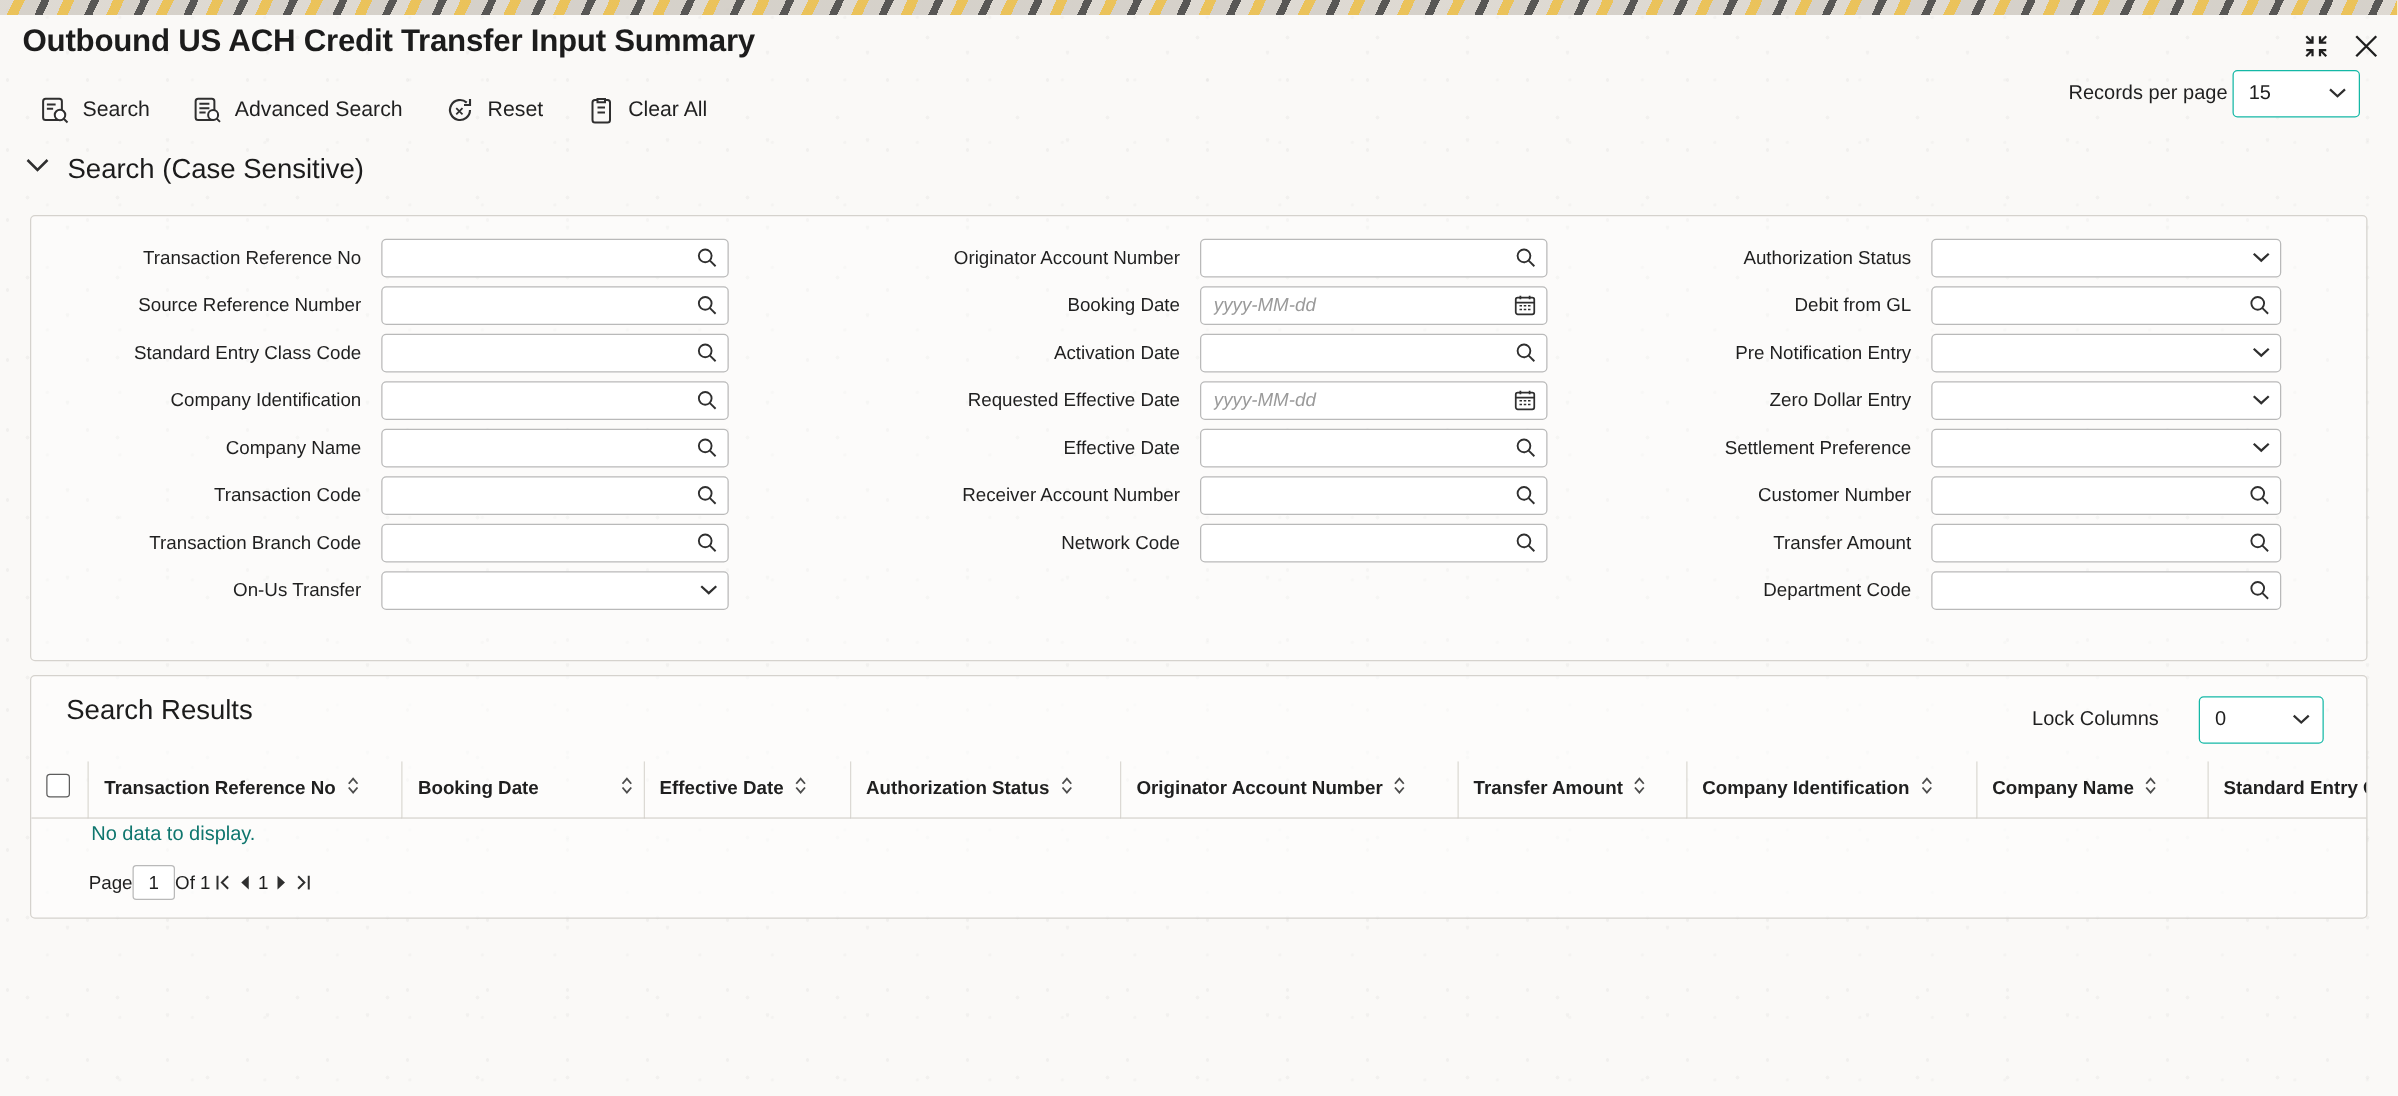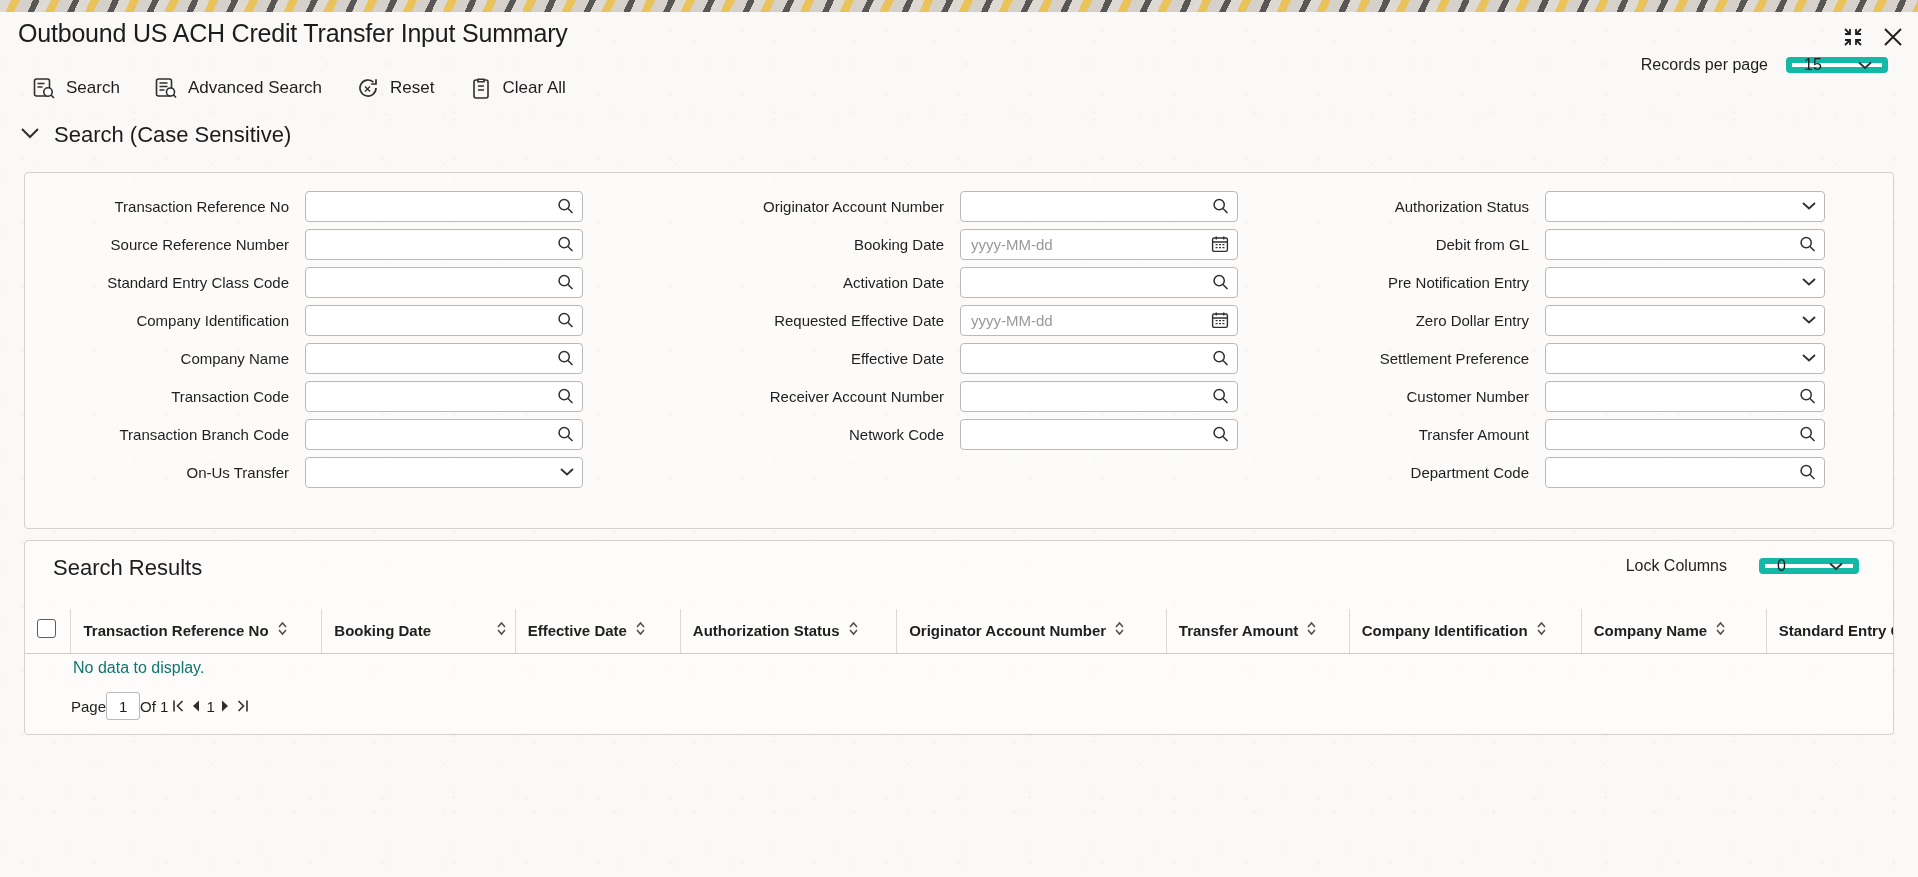--- a/index.html
+++ b/index.html
@@ -38,21 +38,21 @@
     z-index: 1;
   }
   .page { position: relative; z-index: 2; }
 
   
   .titlebar {
     position: absolute; top: 12px; left: 0; width: 1918px; height: 44px;
   }
   .page-title {
     position: absolute; left: 18px; top: 7px;
-    font-size: 25px; font-weight: normal; color: #1c1c1c;
+    font-size: 25px; font-weight: bold; color: #1c1c1c;
     letter-spacing: -0.2px;
   }
   .win-btns {
     position: absolute; right: 14px; top: 14px;
     display: flex; gap: 18px; align-items: center;
   }
   .icon-btn { cursor: pointer; line-height: 0; }
   .icon-btn svg { display: block; }
 
   
@@ -61,27 +61,27 @@
   }
   .actions { position: absolute; left: 32px; top: 0; display: flex; align-items: center; gap: 34px; }
   .action {
     display: flex; align-items: center; gap: 10px;
     font-size: 17px; color: #1f1f1f; cursor: pointer; margin-top: 20px;
   }
   .action svg { display: block; }
 
   .rpp-wrap {
     position: absolute; right: 30px; top: 0;
-    display: flex; align-items: center; gap: 18px;
+    display: flex; align-items: center; gap: 4px;
   }
   .rpp-label { font-size: 16px; color: #1f1f1f; }
   .select-box {
     position: relative;
-    border: 6px solid #14b8a6; background: #fff; border-radius: 4px;
-    height: 16px; display: flex; align-items: center;
+    border: 1px solid #14b8a6; background: #fff; border-radius: 4px;
+    height: 38px; display: flex; align-items: center;
     padding: 0 30px 0 12px; font-size: 16px; color: #1f1f1f;
     min-width: 100px;
   }
   .select-box .caret {
     position: absolute; right: 10px; top: 50%; transform: translateY(-50%);
   }
 
   
   .section-head {
     position: absolute; top: 122px; left: 20px;
@@ -119,20 +119,21 @@
   }
   .c1 .ctrl { width: 278px; }
   .c2 .ctrl { width: 278px; }
   .c3 .ctrl { width: 280px; }
   .ctrl input {
     width: 100%; height: 100%;
     border: 0; outline: none; background: transparent;
     font-family: "Liberation Sans", sans-serif;
     font-size: 15px; color: #1f1f1f;
     padding: 0 32px 0 10px;
+    font-style: italic;
   }
   .ctrl input::placeholder { color: #9a9a9a; }
   .ctrl .adorn {
     position: absolute; right: 8px; top: 50%; transform: translateY(-50%);
     line-height: 0; cursor: pointer;
   }
 
   
   .results-panel {
     position: absolute; top: 540px; left: 24px;

